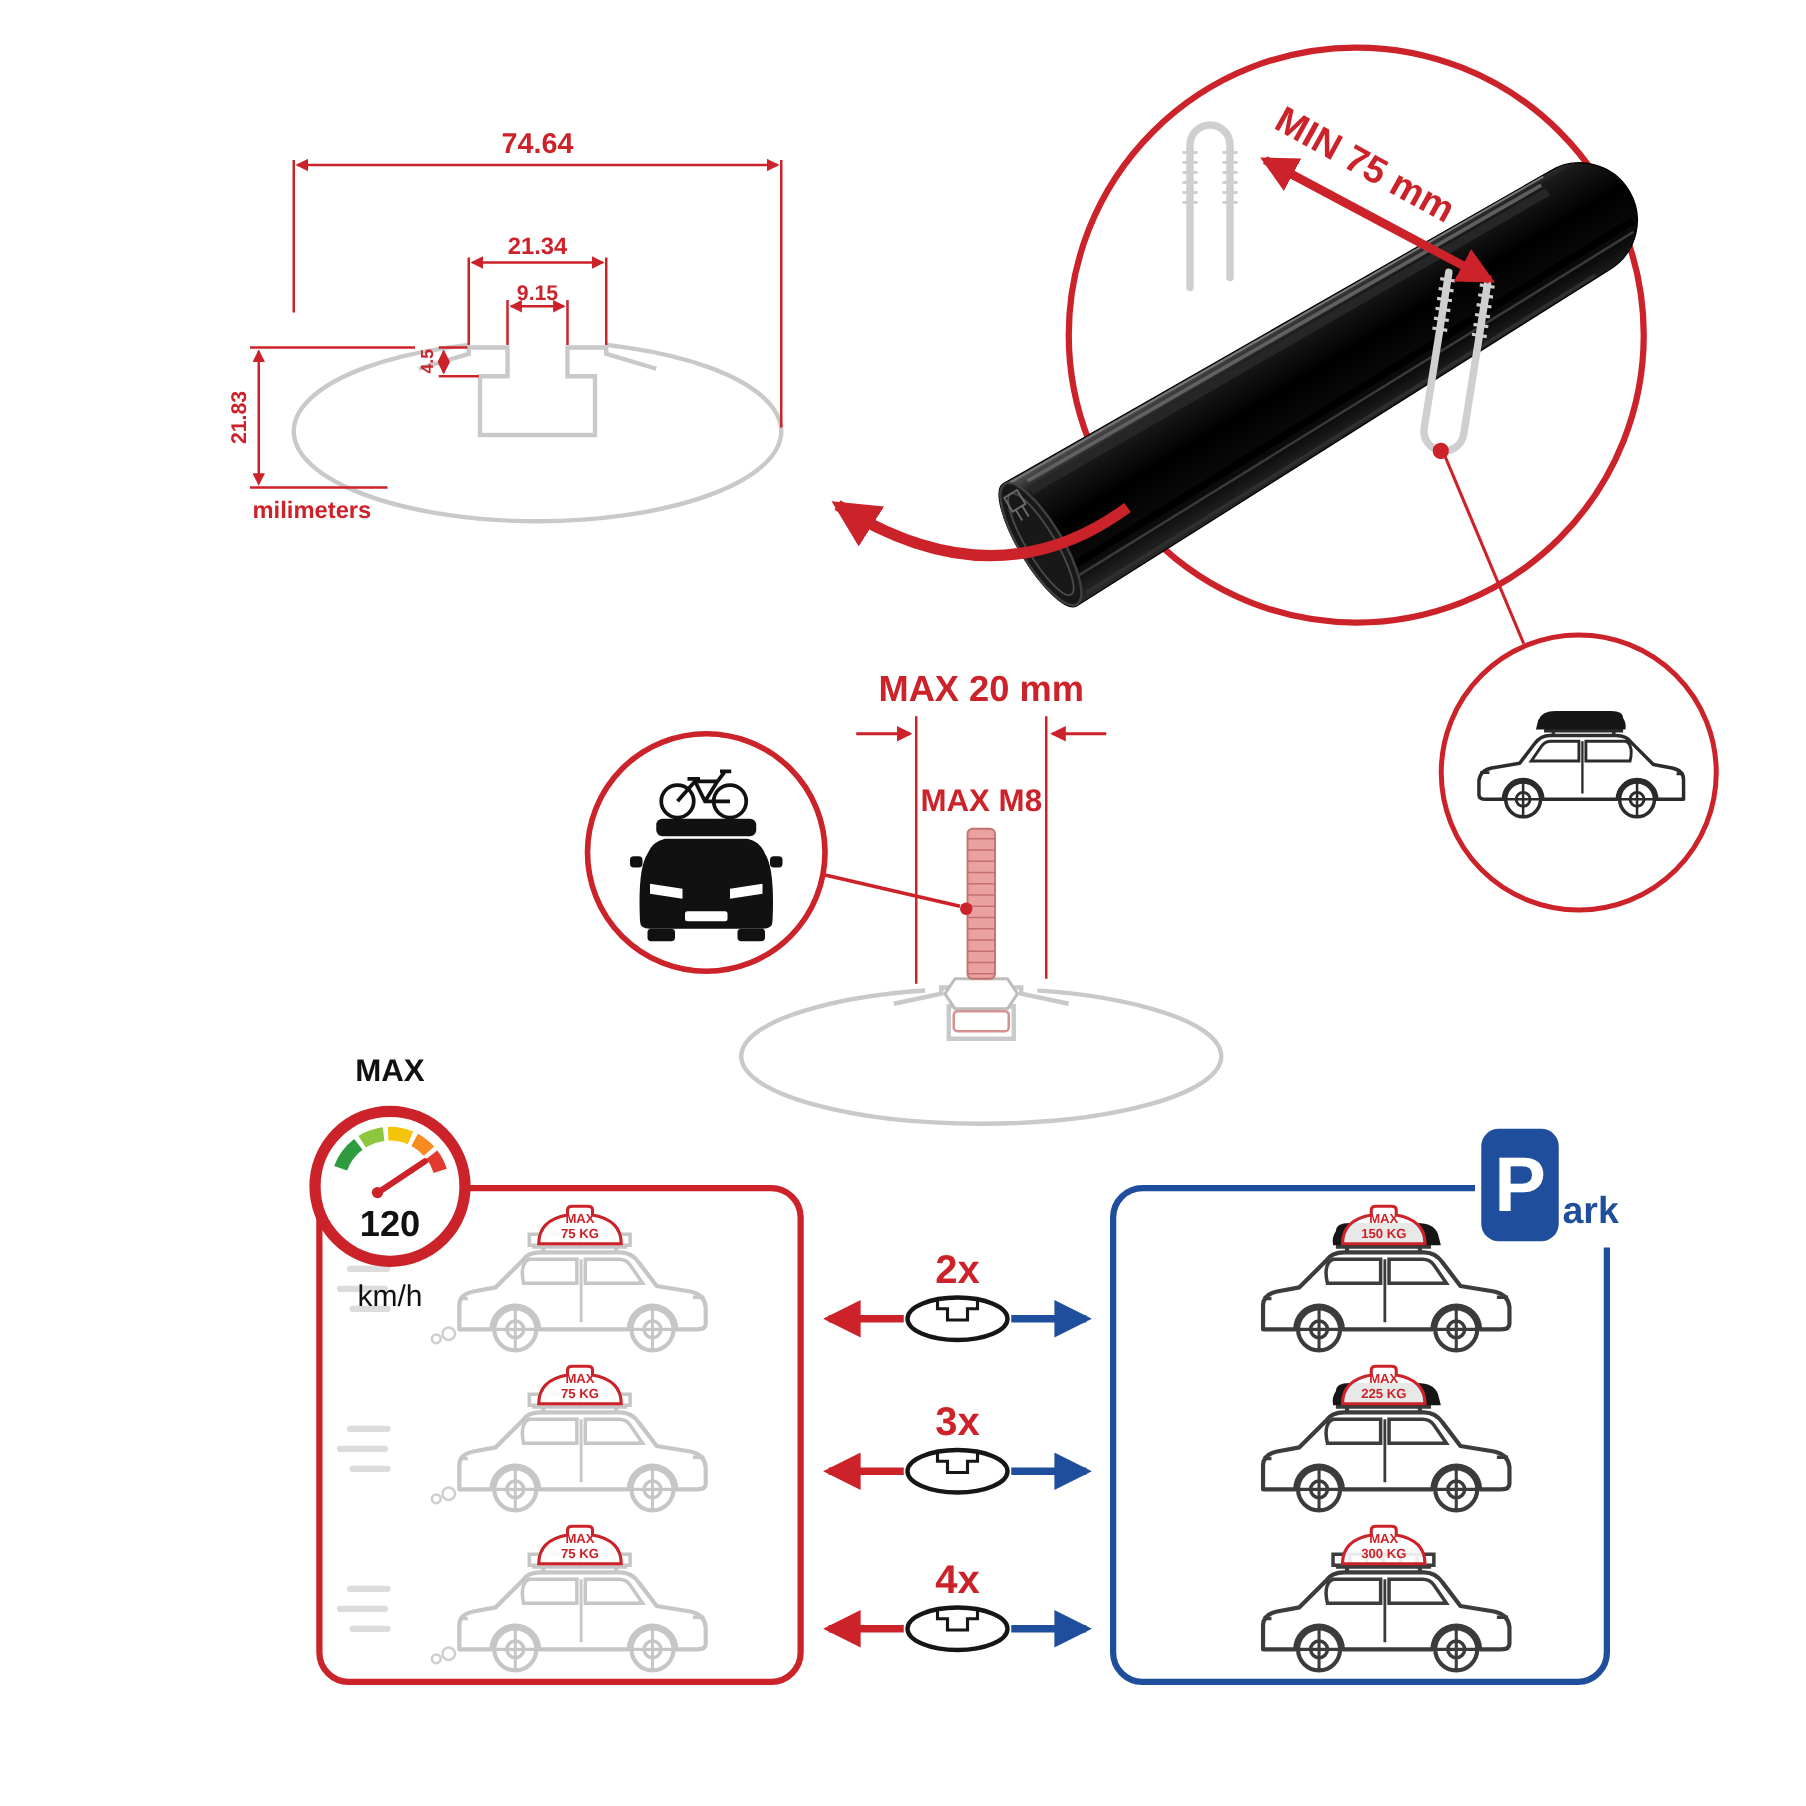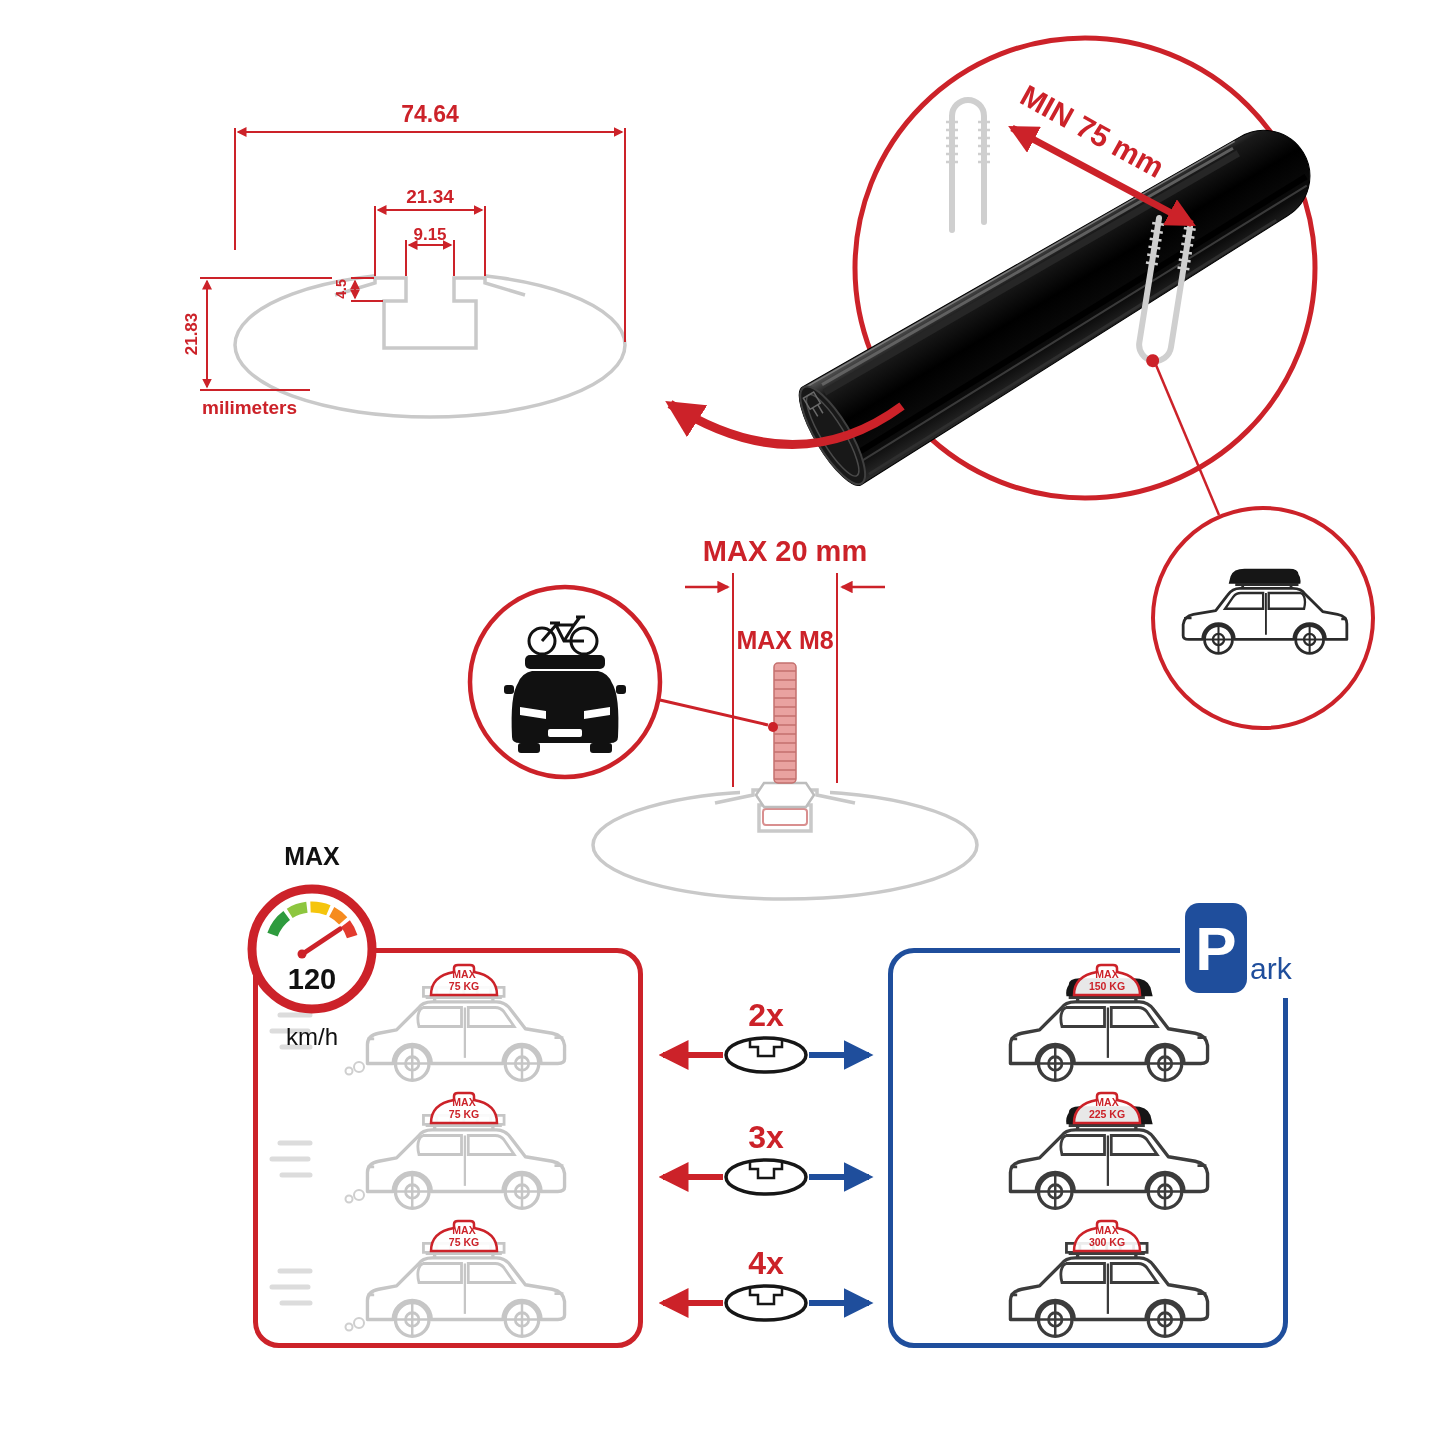--- a/index.html
+++ b/index.html
@@ -11,21 +11,21 @@
   .gray-line{fill:#fff;stroke:#c9c9c9;stroke-width:3.5;}
   .redline{stroke:#cc2229;stroke-width:2;fill:none;}
   .box{position:absolute;background:#fff;border-radius:26px;box-sizing:border-box;}
   .red-box{border:5px solid #cc2229;}
   .blue-box{border:5px solid #1f4e9c;}
   .rowsvg{position:absolute;left:0;}
   .park{position:absolute;background:#fff;border-radius:14px;display:flex;align-items:flex-end;
         padding:5px;gap:3px;z-index:6;}
   .park-p{width:62px;height:90px;background:#1f4e9c;border-radius:14px;color:#fff;font-weight:700;
           font-size:62px;display:flex;align-items:center;justify-content:center;}
-  .park-ark{color:#1f4e9c;font-weight:400;font-size:30px;line-height:1;margin-bottom:9px;}
+  .park-ark{color:#1f4e9c;font-weight:700;font-size:30px;line-height:1;margin-bottom:9px;}
 </style>
 </head>
 <body>
 
 <div class="stage">
 
   <svg width="0" height="0" style="position:absolute" aria-hidden="true">
     <defs>
       <marker id="mR" viewBox="0 0 10 10" refX="8.5" refY="5" markerWidth="5" markerHeight="5" orient="auto-start-reverse">
         <path d="M0,0 L10,5 L0,10 Z" fill="#cc2229"></path>

